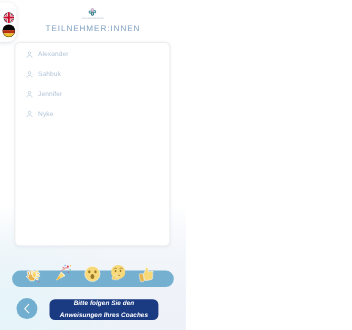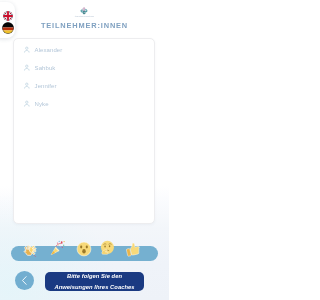--- a/index.html
+++ b/index.html
@@ -27,21 +27,21 @@
   .flag.de { width:12px; height:12px; left:9px; top:20px; }
   
   .logo { position:absolute; left:79px; top:6px; width:10px; height:9px; }
   .logo svg { display:block; }
   .logotext {
     position:absolute; left:0; right:0; top:15.2px; text-align:center;
     font-size:2.5px; letter-spacing:.1px; color:#c4cfdb; font-weight:700;
   }
   .title {
     position:absolute; top:21px; left:0; right:0; text-align:center;
-    font-size:7.4px; letter-spacing:.85px; color:#7fa0c0; font-weight:700;
+    font-size:7.4px; letter-spacing:.85px; color:#7fa0c0; font-weight:400;
   }
   
   .card {
     position:absolute; left:13px; top:38px; width:142px; height:186px;
     background:#fff; border:1px solid #ededef; border-radius:5px;
     box-shadow:0 1px 3px rgba(60,80,110,.05);
     padding:1.5px 0 0 0;
   }
   .row { display:flex; align-items:center; height:18px; padding-left:8.5px; }
   .row .pname { font-size:6px; color:#b3c6d8; margin-left:4.5px; letter-spacing:.08px; }

